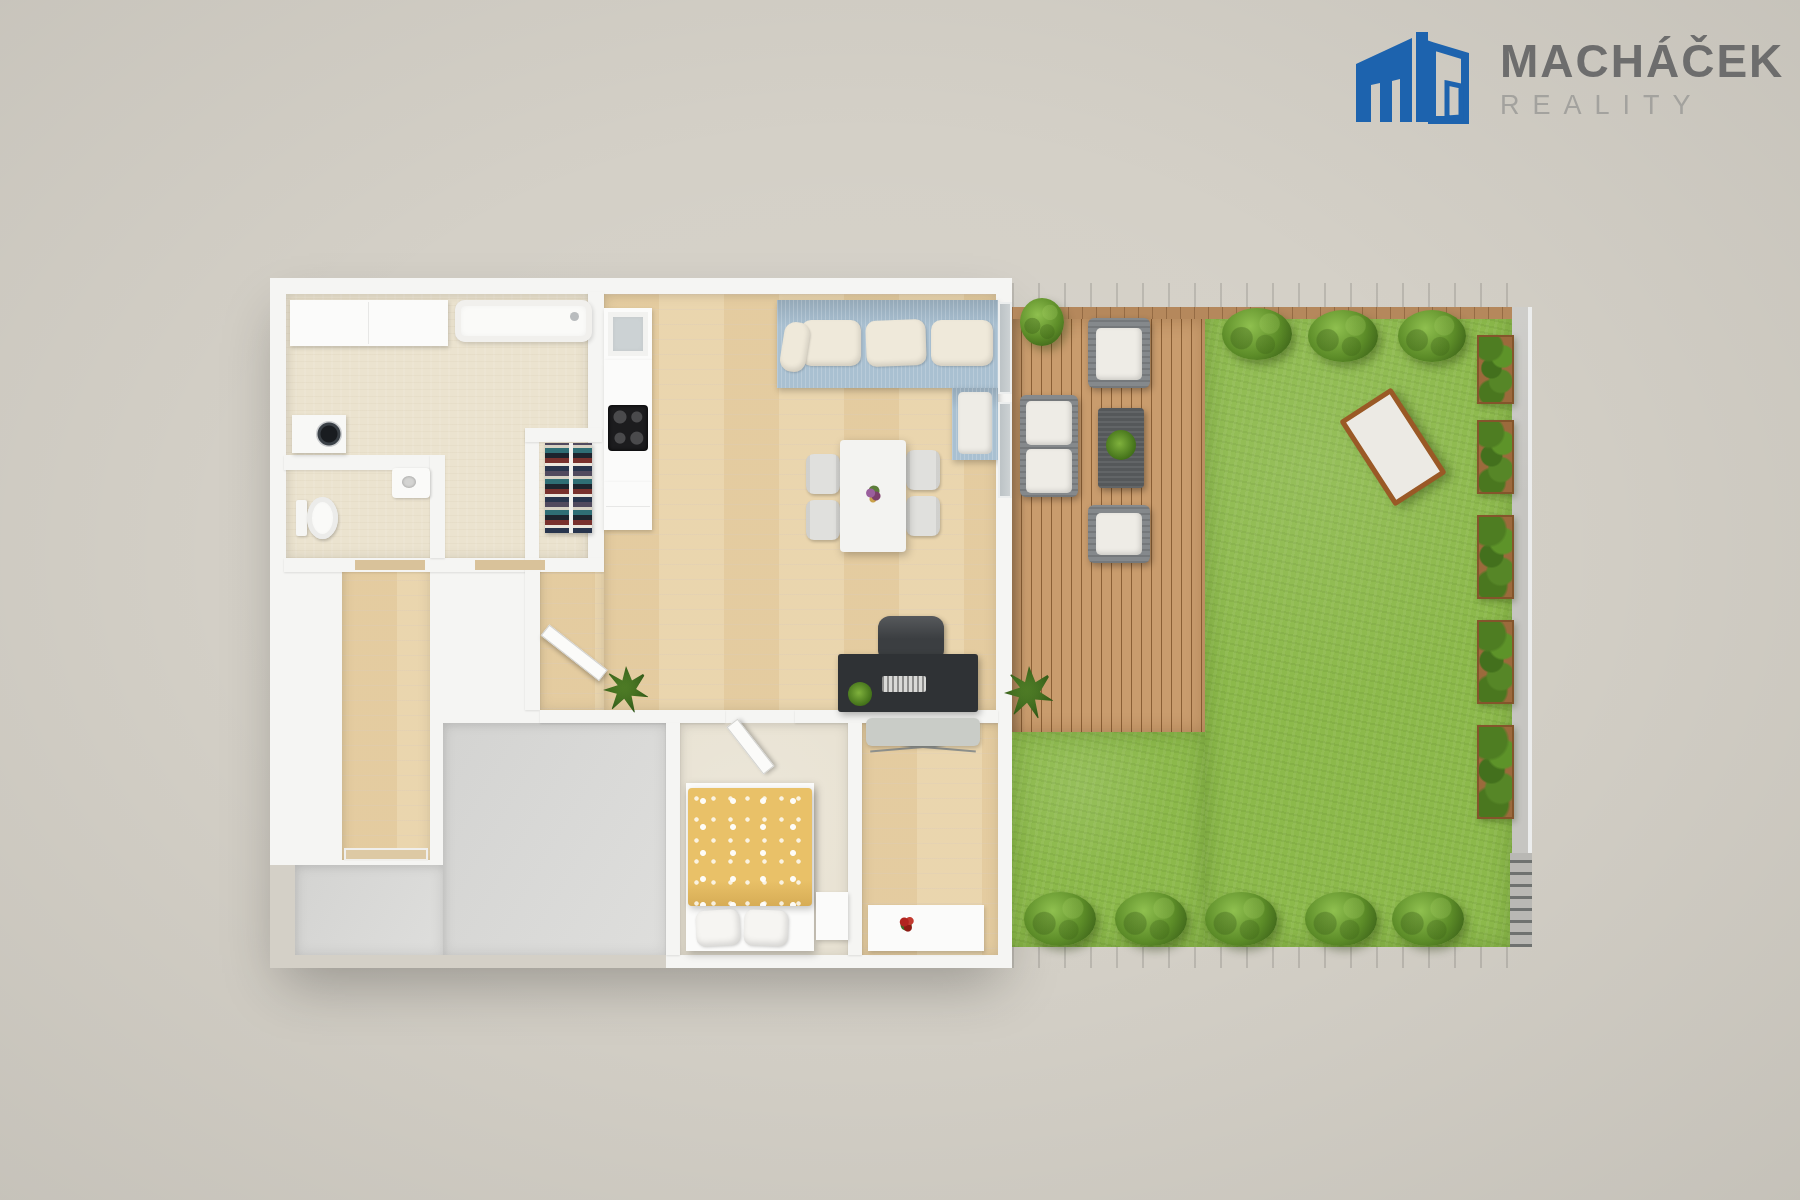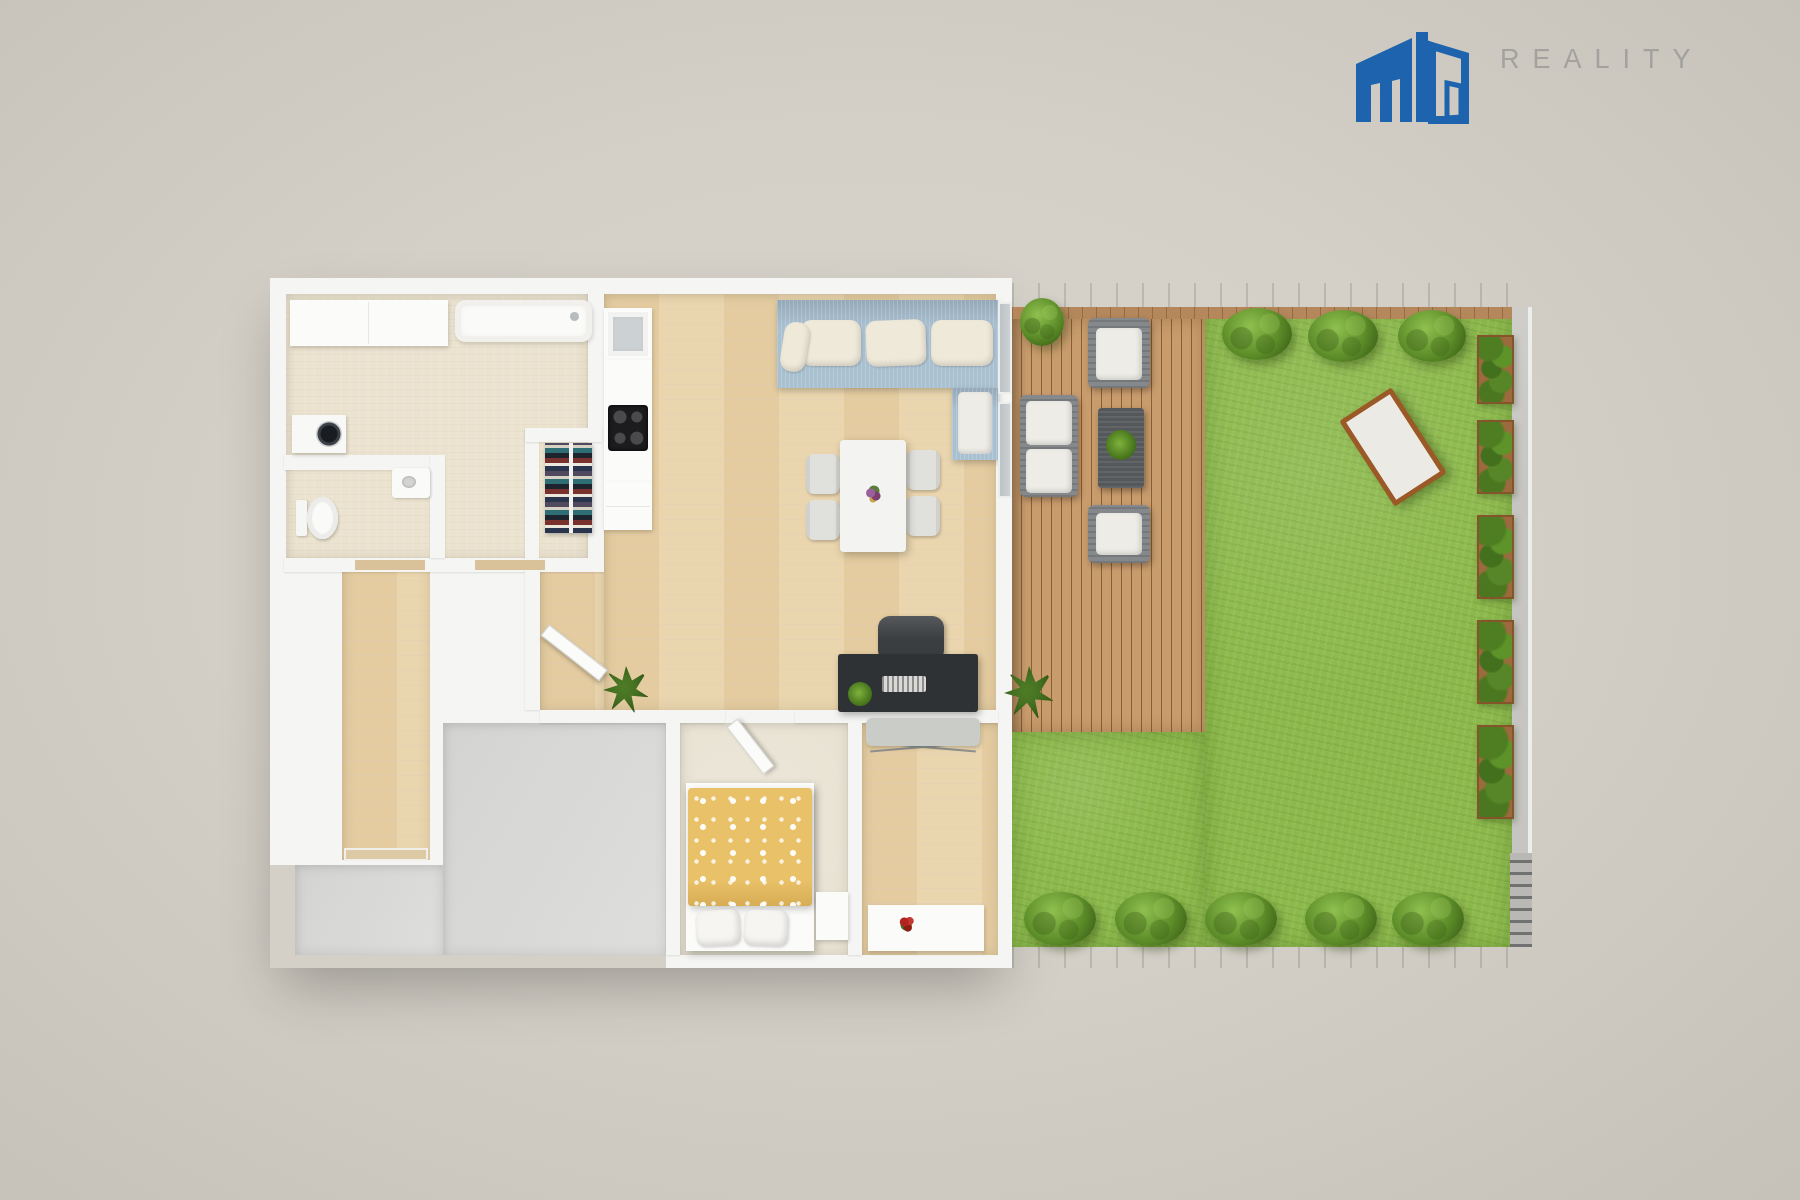--- a/index.html
+++ b/index.html
@@ -145,20 +145,21 @@
 <div id="vignette"></div>
 
 <div id="logo">
   <svg width="120" height="102" viewBox="0 0 120 102" aria-hidden="true">
     <polygon fill="currentColor" points="4,42 60,16 60,100 48,100 48,57 40,59 40,100 28,100 28,61 19,63 19,100 4,100"></polygon>
     <rect fill="currentColor" x="64" y="10" width="12" height="90"></rect>
     <path d="M80 24 L113 34 L113 98 L80 98 Z" fill="none" stroke="currentColor" stroke-width="8"></path>
     <path d="M95 61 L109 64 L109 95 L95 96 Z" fill="none" stroke="currentColor" stroke-width="5"></path>
   </svg>
   <div class="txt">
+    <div class="title">MACHÁČEK</div>
     <div class="subtitle">REALITY</div>
   </div>
 </div>
 
 <div id="plan">
 
   <div class="abs base" style="left:0;top:0;width:742px;height:690px;"></div>
 
   <div class="abs floor f-tile" style="left:16px;top:16px;width:302px;height:264px;"></div>
   <div class="abs floor f-wood" style="left:334px;top:16px;width:392px;height:416px;"></div>

